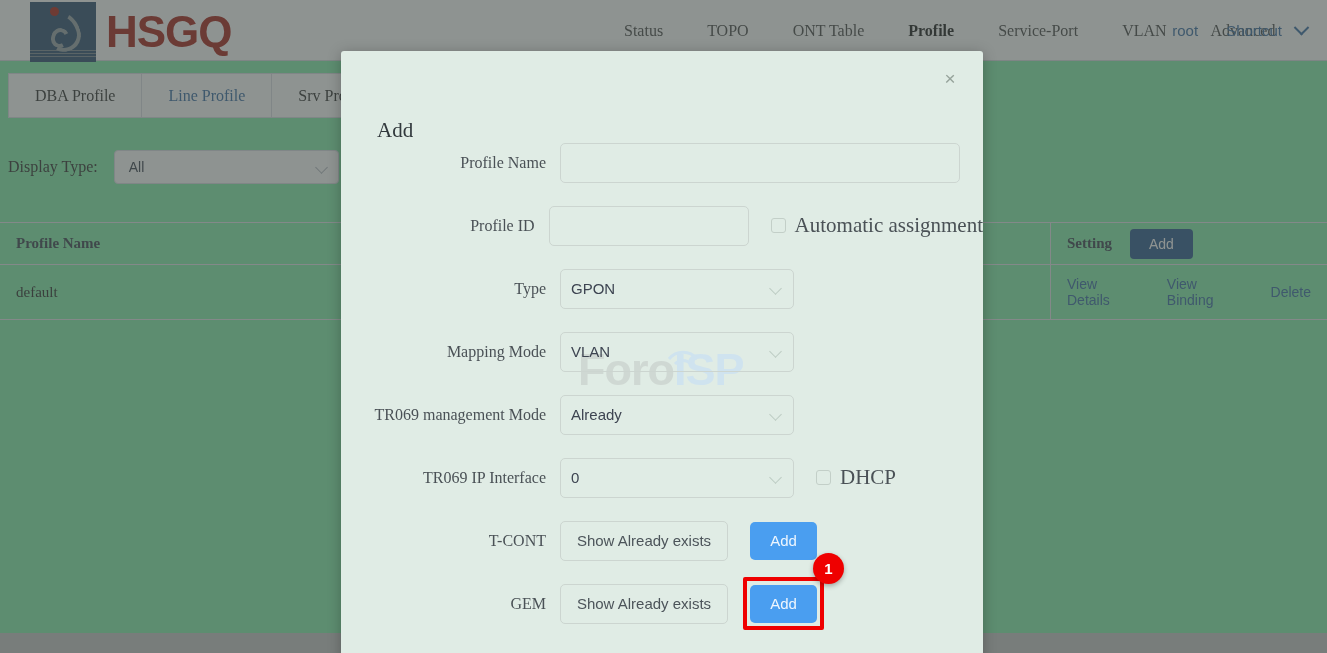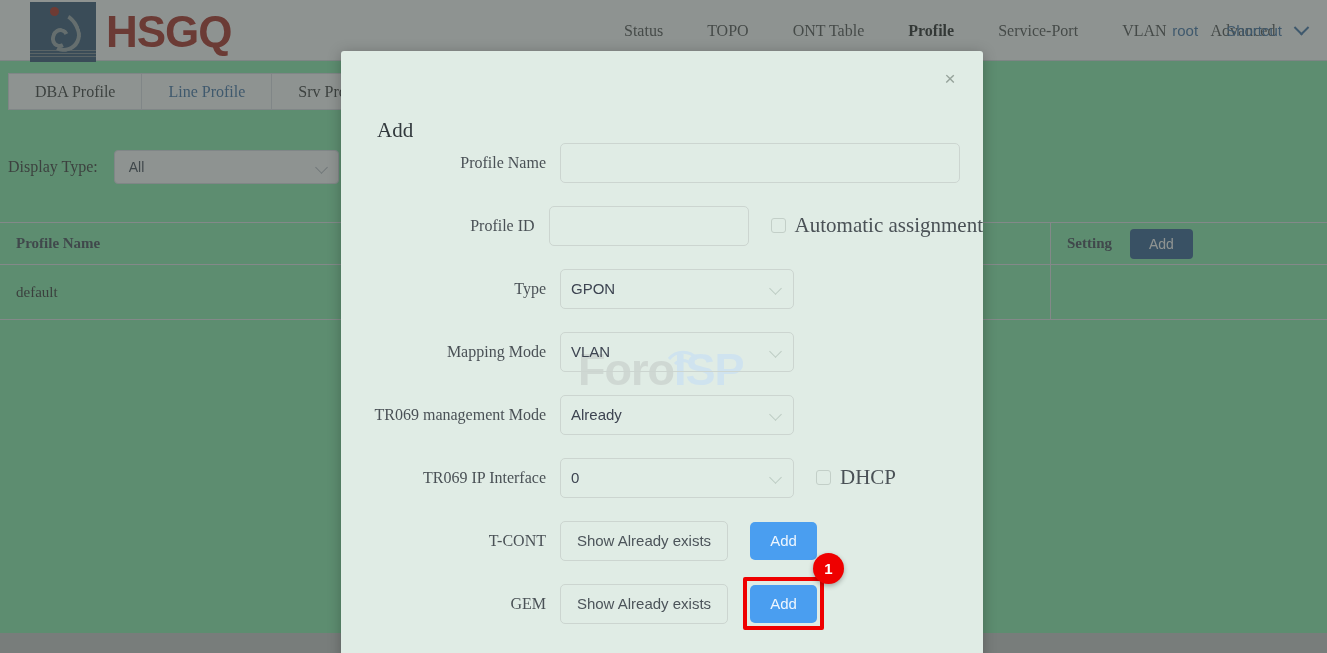--- a/index.html
+++ b/index.html
@@ -136,21 +136,21 @@
     margin-right: 12px;
   }
 
   
   .tabs {
     position: absolute;
     left: 8px; top: 73px;
     display: flex;
   }
   .tab {
-    height: 37px;
+    height: 45px;
     padding: 0 26px;
     display: flex;
     align-items: center;
     justify-content: center;
     font-family: "Liberation Serif", serif;
     font-size: 16px;
     color: #333333;
     border: 1px solid #dcdfe6;
     border-left: none;
     background: #ffffff;
@@ -493,20 +493,25 @@
     <div class="table">
       <div class="thead">
         <div class="th col-name">Profile Name</div>
         <div class="th col-setting">
           <span>Setting</span>
           <button class="btn-add-dark">Add</button>
         </div>
       </div>
       <div class="trow">
         <div class="td col-name">default</div>
+        <div class="td col-setting row-cell">
+          <span class="link">View Details</span>
+          <span class="link">View Binding</span>
+          <span class="link">Delete</span>
+        </div>
       </div>
     </div>
 
     <div class="footer-strip"></div>
   </div>
 
   <div class="overlay"></div>
 
   <div class="modal">
     <div class="modal-title">Add</div>

